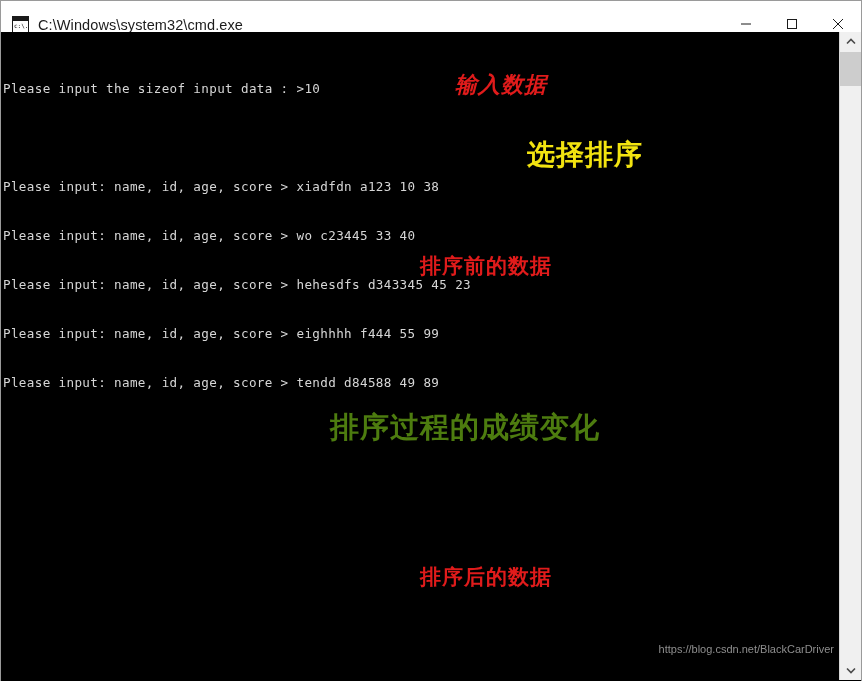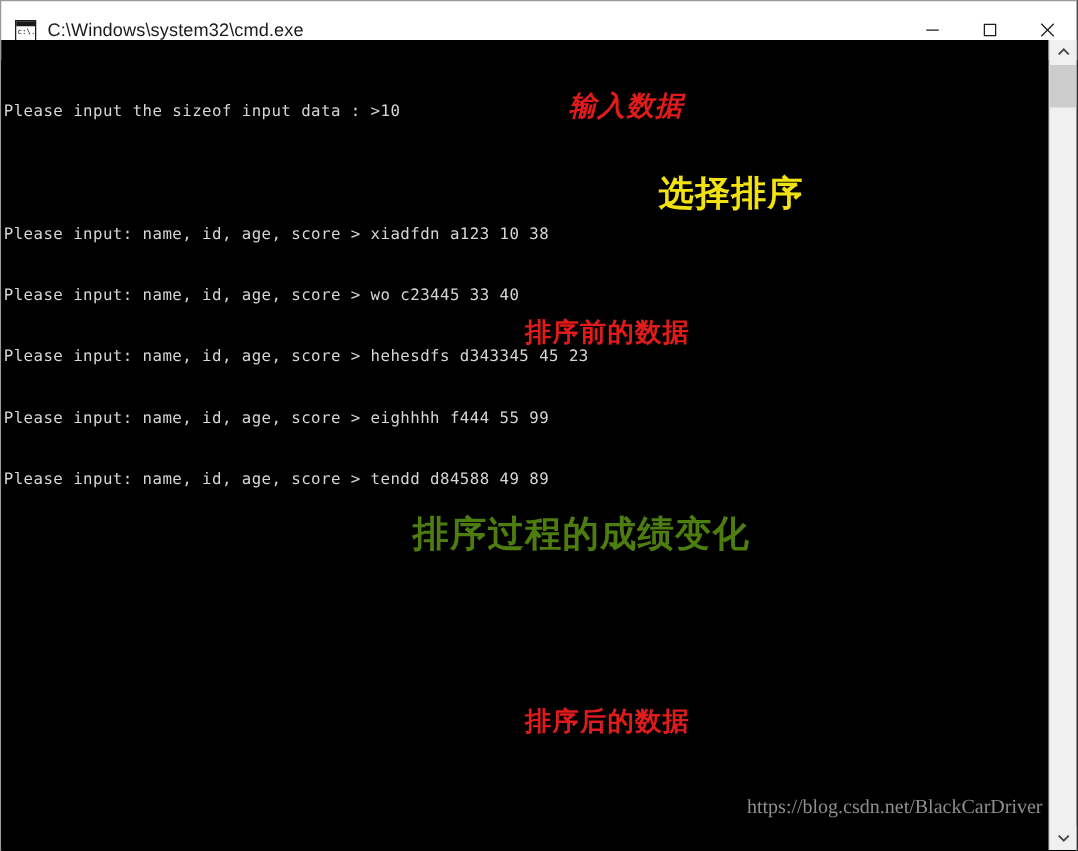--- a/index.html
+++ b/index.html
@@ -112,22 +112,22 @@
     font-weight: bold;
     white-space: nowrap;
     letter-spacing: 1px;
   }
 
   
   .watermark {
     position: absolute;
     right: 28px;
     bottom: 26px;
-    font-family: Liberation Serif, serif;
-    font-size: 16px;
+    font-family: Liberation Sans, sans-serif;
+    font-size: 11px;
     color: #8e8e8e;
     white-space: nowrap;
   }
 
   
   .scrollbar {
     position: absolute;
     top: 32px;
     right: 1px;
     width: 22px;

